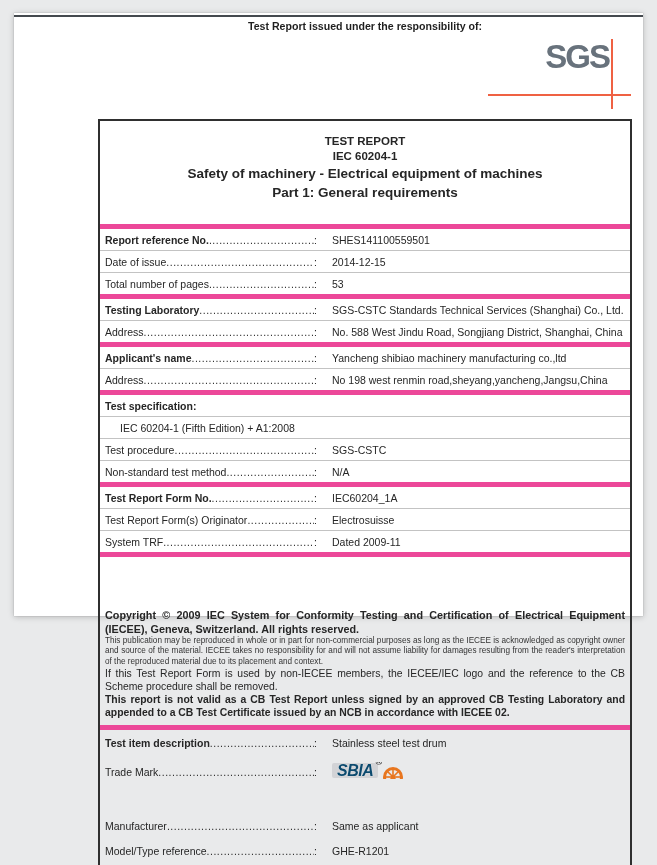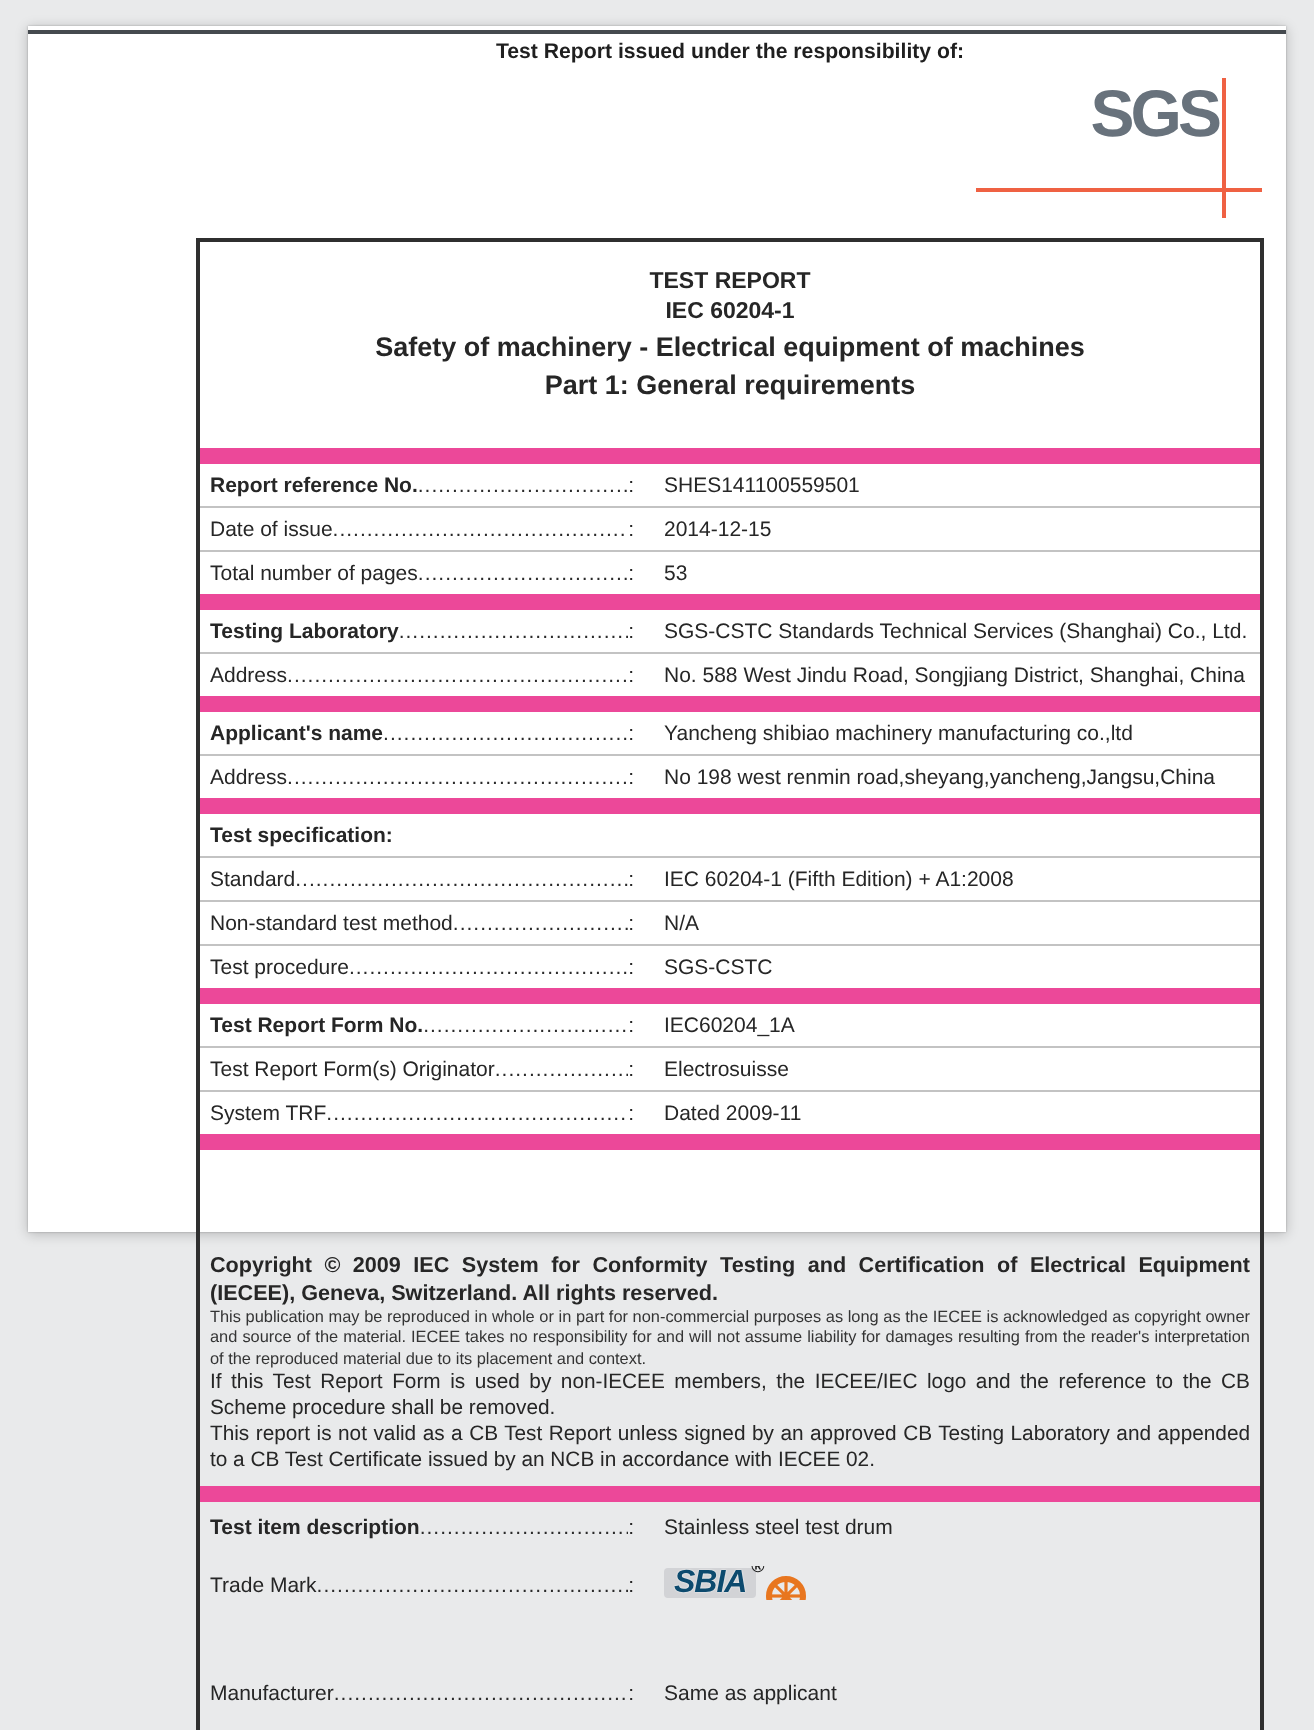--- a/index.html
+++ b/index.html
@@ -34,21 +34,21 @@
   }
   .sgs-hline { position:absolute; top:81px; left:474px; width:143px; height:2px; }
   .sgs-vline { position:absolute; top:26px; left:597px; width:2px; height:70px; }
 
   
   .report-table {
     position:absolute; left:84px; top:106px; width:534px;
     border:2px solid #2f2f2f;
     font-size:10.5px;
   }
-  .sec { border-bottom:8px solid #ec4899; }
+  .sec { border-bottom:5px solid #ec4899; }
   .sec:last-child { border-bottom:none; }
 
   .title-sec { text-align:center; padding:13px 6px 22px; font-weight:bold; }
   .title-s { font-size:11.5px; line-height:15px; }
   .title-l { font-size:13.5px; line-height:19px; }
 
   .row { display:flex; align-items:baseline; padding:5px 6px 4px 5px; }
   .sec .row + .row { border-top:1px solid #c3c3c3; }
   .row-hdr { padding:5px 6px 4px 5px; font-weight:bold;text-align:right; }
 
@@ -61,21 +61,21 @@
     font-size:10.5px; color:#2a2a2a; letter-spacing:.5px;
   }
   .colon::before { content:":"; }
   .val { flex:1; padding-left:15px; white-space:nowrap; overflow:hidden; }
 
   
   .cp { padding:4px 5px 6px;margin-top:48px; }
   .cp-bold  { font-weight:bold; font-size:10.8px; line-height:13.5px; text-align:justify; }
   .cp-fine  { font-size:8.2px; line-height:10.4px; text-align:justify; color:#343434; }
   .cp-note  { font-size:10.4px; line-height:13px; text-align:justify; }
-  .cp-valid { font-weight:normal; font-size:10.4px; line-height:13px; text-align:justify; }
+  .cp-valid { font-weight:bold; font-size:10.4px; line-height:13px; text-align:justify; }
 
   
   .items .row { border-top:none !important; padding:7px 6px 6px 5px; }
   .row-tm { min-height:58px; }
 
   .tm-wrap { position:relative; display:inline-block; }
   .tm-logo {
     width:92px; height:38px; background:#d2d3d6; border-radius:2px;
     padding:3px 5px 0 5px; position:relative; overflow:visible;
   }
@@ -173,42 +173,37 @@
             </span>
           <span class="val">No 198 west renmin road,sheyang,yancheng,Jangsu,China</span>
         </div>
       </div>
 
       <div class="sec">
         <div class="row row-hdr">
           <span class="txt b">Test specification:</span>
         </div>
         <div class="row">
-          <span class="lbl">
-              <span class="txt">Standard</span>
-              <span class="dots"></span>
-              <span class="colon"></span>
-            </span>
           <span class="val">IEC 60204-1 (Fifth Edition) + A1:2008</span>
         </div>
         <div class="row">
           <span class="lbl">
+              <span class="txt">Test procedure</span>
+              <span class="dots"></span>
+              <span class="colon"></span>
+            </span>
+          <span class="val">SGS-CSTC</span>
+        </div>
+        <div class="row">
+          <span class="lbl">
               <span class="txt">Non-standard test method</span>
               <span class="dots"></span>
               <span class="colon"></span>
             </span>
           <span class="val">N/A</span>
-        </div>
-        <div class="row">
-          <span class="lbl">
-              <span class="txt">Test procedure</span>
-              <span class="dots"></span>
-              <span class="colon"></span>
-            </span>
-          <span class="val">SGS-CSTC</span>
         </div>
       </div>
 
       <div class="sec">
         <div class="row">
           <span class="lbl">
               <span class="txt b">Test Report Form No.</span>
               <span class="dots"></span>
               <span class="colon"></span>
             </span>

